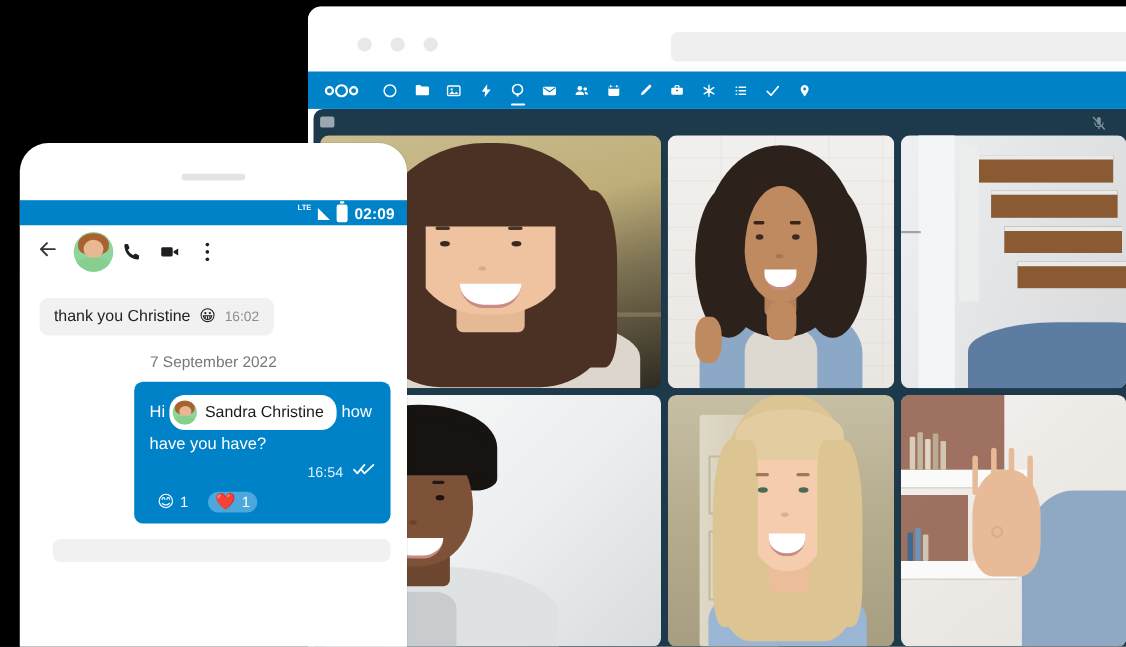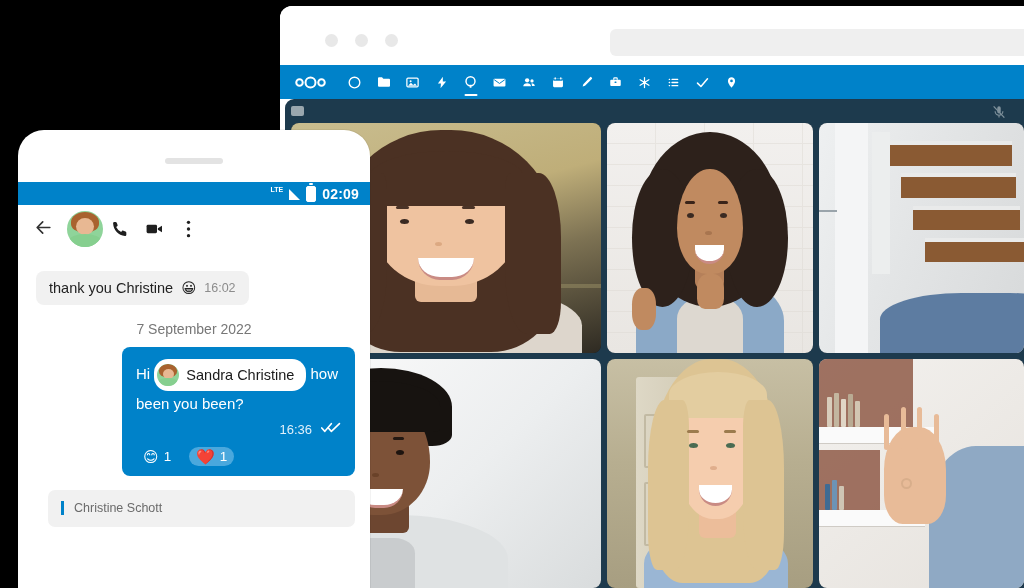--- a/index.html
+++ b/index.html
@@ -540,23 +540,23 @@
         <span class="mention-chip">
           <span class="mini-av">
               <span class="h"></span>
               <span class="f"></span>
               <span class="b"></span>
             </span>
           <span>Sandra Christine</span>
         </span>
         <span>how</span>
       </div>
-      <div class="bubble-line2">been you been?</div>
+      <div class="bubble-line2">have you have?</div>
       <div class="bubble-meta">
-        <span class="bubble-time">16:36</span>
+        <span class="bubble-time">16:54</span>
         <span>
           <svg width="20" height="13" viewBox="0 0 26 14">
               <path d="M1 7.6l4 4.4L13.4 2" fill="none" stroke="#fff" stroke-width="2.1" stroke-linecap="round" stroke-linejoin="round"></path>
               <path d="M9.5 7.6l4 4.4L24 2" fill="none" stroke="#fff" stroke-width="2.1" stroke-linecap="round" stroke-linejoin="round"></path>
             </svg>
         </span>
       </div>
       <div class="reactions">
         <span class="reaction">
           <span class="emo">😊</span>
@@ -564,19 +564,18 @@
         </span>
         <span class="reaction highlight">
           <span class="emo">❤️</span>
           <span>1</span>
         </span>
       </div>
     </div>
 
     <div id="quote-block">
       <div class="quote-inner">
-        <div class="quote-author">Christine Schott</div>
       </div>
 
     </div>
 
   </div>
 </div>
 
 </body></html>

